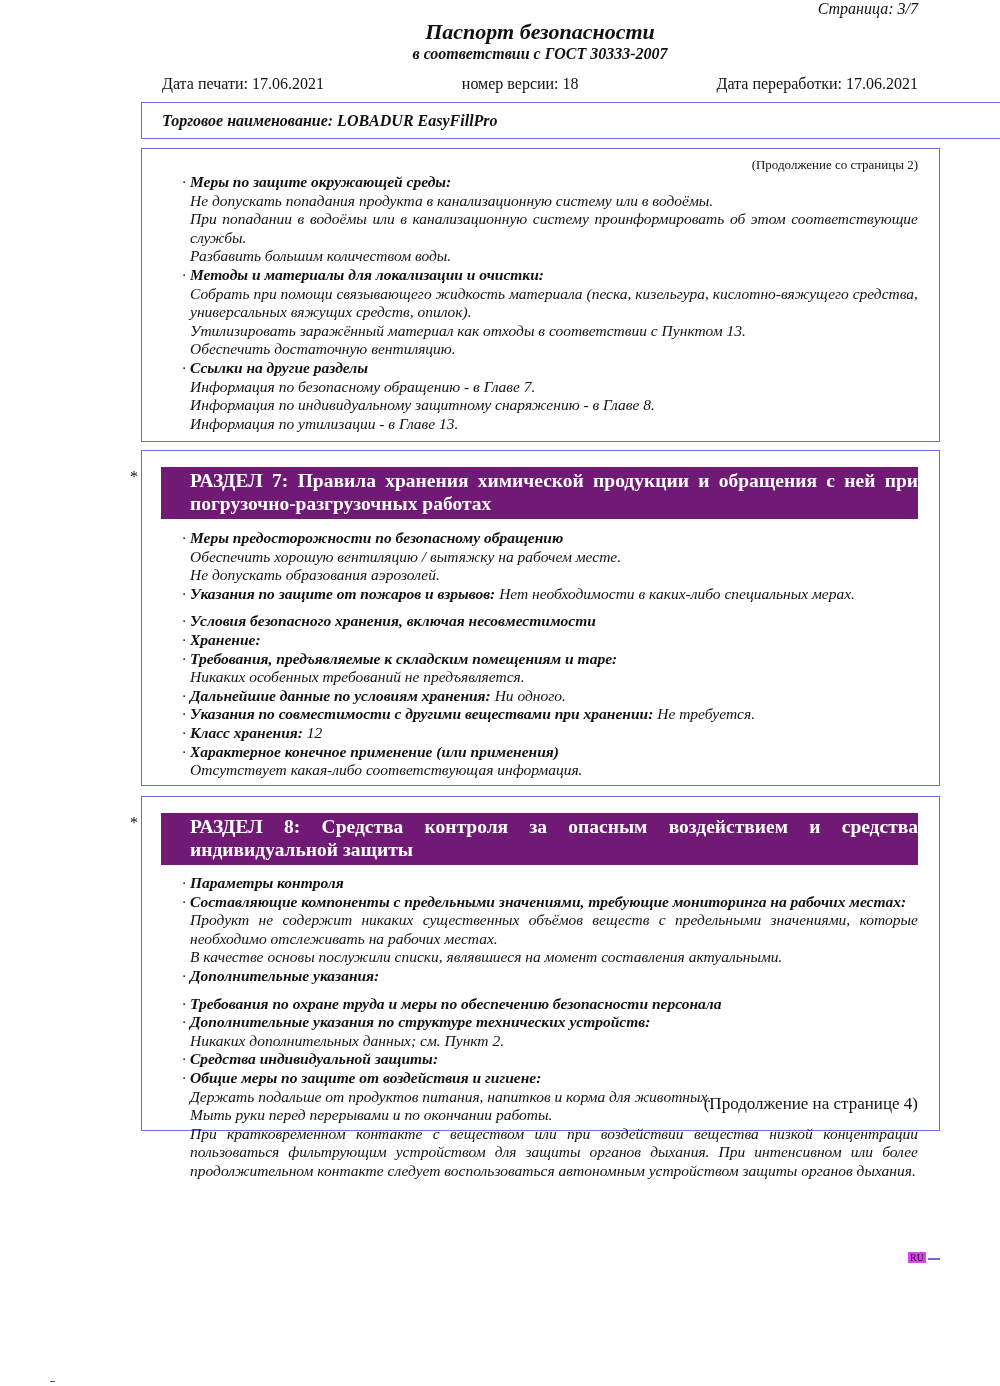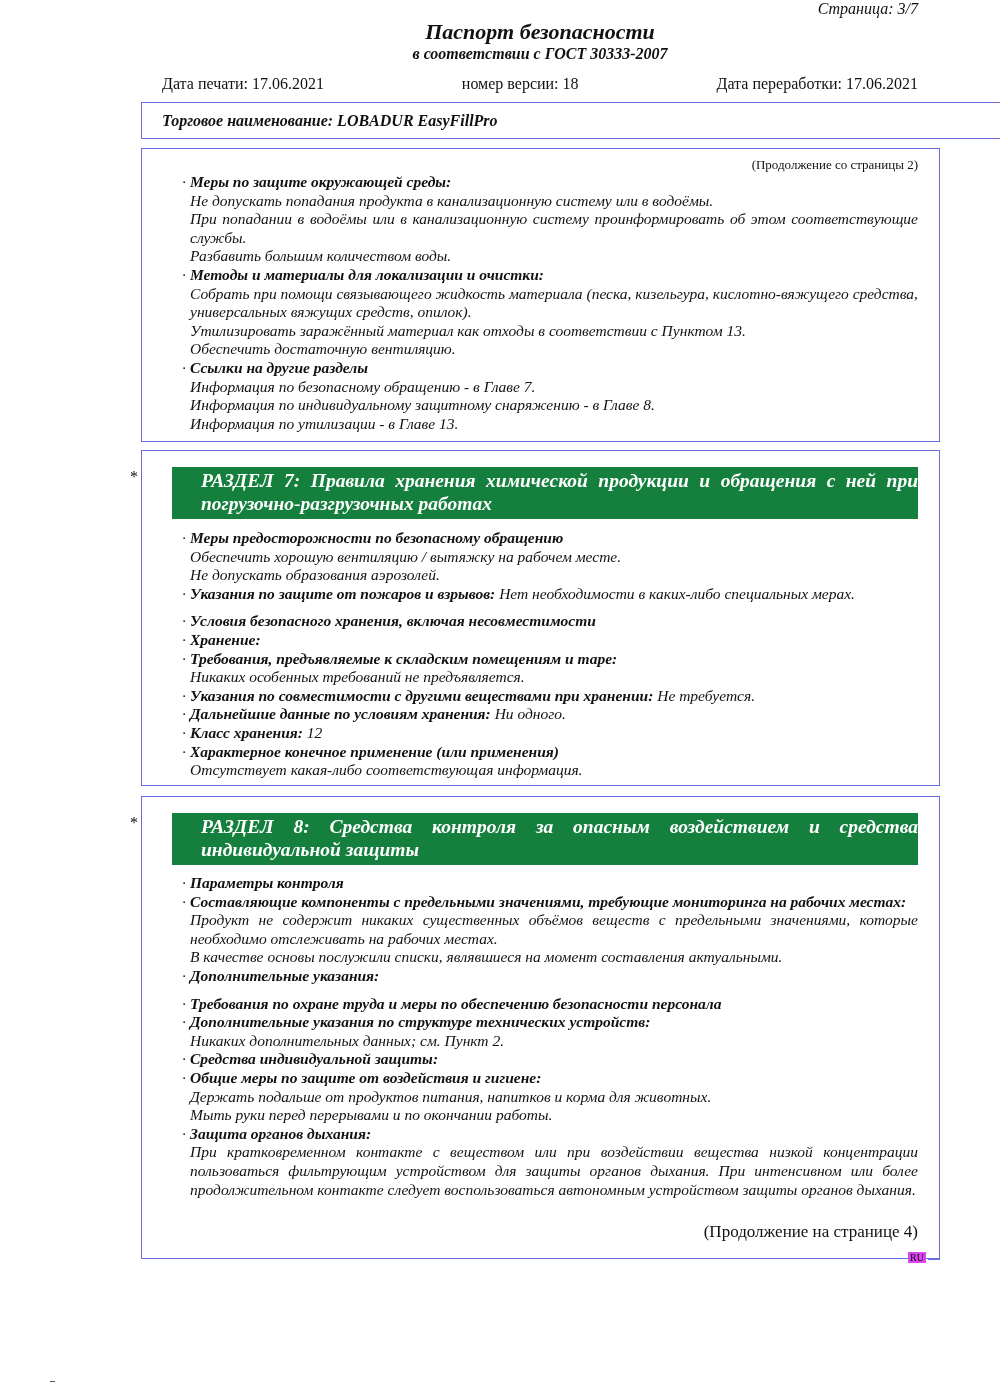--- a/index.html
+++ b/index.html
@@ -11,35 +11,35 @@
     .abs { position: absolute; }
     .page-num { right: 82px; top: 0px; font-style: italic; font-size: 16px; }
     .doc-title { left: 0; width: 1080px; top: 19px; text-align: center; font-style: italic; font-weight: bold; font-size: 22px; }
     .doc-subtitle { left: 0; width: 1080px; top: 45px; text-align: center; font-style: italic; font-weight: bold; font-size: 16px; }
     .meta-row { left: 162px; width: 756px; top: 75px; display: flex; justify-content: space-between; font-size: 16px; }
     .box { border: 1.5px solid #6b6be0; box-sizing: border-box; }
     .trade-box { left: 141px; top: 102px; width: 878px; height: 37px; }
     .trade-name { left: 20px; top: 9px; font-style: italic; font-weight: bold; font-size: 16px; }
     .sec-box1 { left: 141px; top: 148px; width: 799px; height: 294px; }
     .sec-box2 { left: 141px; top: 450px; width: 799px; height: 336px; }
-    .sec-box3 { left: 141px; top: 796px; width: 799px; height: 463px; }
+    .sec-box3 { left: 141px; top: 796px; width: 799px; height: 335px; }
     .cont-from { right: 21px; top: 8px; font-size: 13px; text-align: right; }
     .cont-to { right: 21px; bottom: 16px; font-size: 17px; }
     .ru-tag { left: 908px; top: 1252px; font-size: 10px; background: #d946ef; padding: 0 2px; }
     .ru-line { left: 928px; top: 1258px; width: 12px; height: 1.5px; background: #6b6be0; }
     .content { left: 48px; right: 21px; font-style: italic; font-size: 15.5px; line-height: 18.6px; }
     .line { position: relative; }
     .line.h { font-weight: bold; }
     .line .b { font-weight: bold; }
     .line.bullet::before { content: "·"; position: absolute; left: -8px; font-weight: normal; }
     .justify { text-align: justify; text-align-last: left; }
     .gap { height: 9px; }
     .section-header {
-      left: 30px; right: 21px; background: #15803d; color: #ffffff;
-      font-style: italic; font-weight: bold; font-size: 19.5px; line-height: 23px;
+      left: 19px; right: 21px; background: #701a75; color: #ffffff;
+      font-weight: bold; font-size: 19.5px; line-height: 23px;
       padding: 2px 0 4px 29px; box-sizing: border-box; text-align: justify; text-align-last: left;
     }
     .star { font-size: 16px; left: 130px; }
     .tiny-mark { left: 50px; top: 1381px; width: 5px; height: 1px; background: #555; }
   </style>
 </head>
 <body>
 
 <div class="abs page-num">Страница: 3/7</div>
 <div class="abs doc-title">Паспорт безопасности</div>
@@ -78,22 +78,22 @@
   <div class="abs content" style="top:78px;">
     <div class="line h bullet">Меры предосторожности по безопасному обращению</div>
     <div class="line">Обеспечить хорошую вентиляцию / вытяжку на рабочем месте.</div>
     <div class="line">Не допускать образования аэрозолей.</div>
     <div class="line bullet"><span class="b">Указания по защите от пожаров и взрывов:</span><span> Нет необходимости в каких-либо специальных мерах.</span></div>
     <div class="gap"></div>
     <div class="line h bullet">Условия безопасного хранения, включая несовместимости</div>
     <div class="line h bullet">Хранение:</div>
     <div class="line h bullet">Требования, предъявляемые к складским помещениям и таре:</div>
     <div class="line">Никаких особенных требований не предъявляется.</div>
+    <div class="line bullet"><span class="b">Дальнейшие данные по условиям хранения:</span><span> Ни одного.</span></div>
     <div class="line bullet"><span class="b">Указания по совместимости с другими веществами при хранении:</span><span> Не требуется.</span></div>
-    <div class="line bullet"><span class="b">Дальнейшие данные по условиям хранения:</span><span> Ни одного.</span></div>
     <div class="line bullet"><span class="b">Класс хранения:</span><span> 12</span></div>
     <div class="line h bullet">Характерное конечное применение (или применения)</div>
     <div class="line">Отсутствует какая-либо соответствующая информация.</div>
   </div>
 </div>
 
 <div class="abs star" style="top:814px;">*</div>
 <div class="abs box sec-box3">
   <div class="abs section-header" style="top:16px;">РАЗДЕЛ 8: Средства контроля за опасным воздействием и средства индивидуальной защиты</div>
   <div class="abs content" style="top:77px;">
@@ -103,21 +103,20 @@
     <div class="line">В качестве основы послужили списки, являвшиеся на момент составления актуальными.</div>
     <div class="line h bullet">Дополнительные указания:</div>
     <div class="gap"></div>
     <div class="line h bullet">Требования по охране труда и меры по обеспечению безопасности персонала</div>
     <div class="line h bullet">Дополнительные указания по структуре технических устройств:</div>
     <div class="line">Никаких дополнительных данных; см. Пункт 2.</div>
     <div class="line h bullet">Средства индивидуальной защиты:</div>
     <div class="line h bullet">Общие меры по защите от воздействия и гигиене:</div>
     <div class="line">Держать подальше от продуктов питания, напитков и корма для животных.</div>
     <div class="line">Мыть руки перед перерывами и по окончании работы.</div>
-    <div class="line h bullet">Защита органов дыхания:</div>
     <div class="line justify">При кратковременном контакте с веществом или при воздействии вещества низкой концентрации пользоваться фильтрующим устройством для защиты органов дыхания. При интенсивном или более продолжительном контакте следует воспользоваться автономным устройством защиты органов дыхания.</div>
   </div>
   <div class="abs cont-to">(Продолжение на странице 4)</div>
 </div>
 
 <div class="abs ru-line"></div>
 <div class="abs ru-tag">RU</div>
 <div class="abs tiny-mark"></div>
 
 </body></html>

